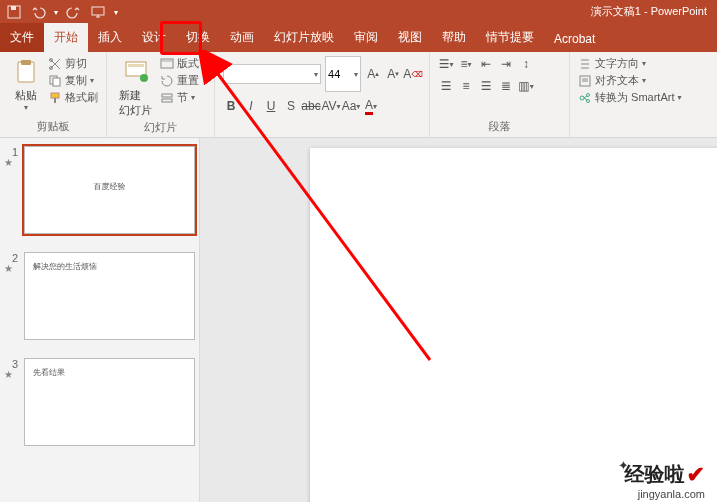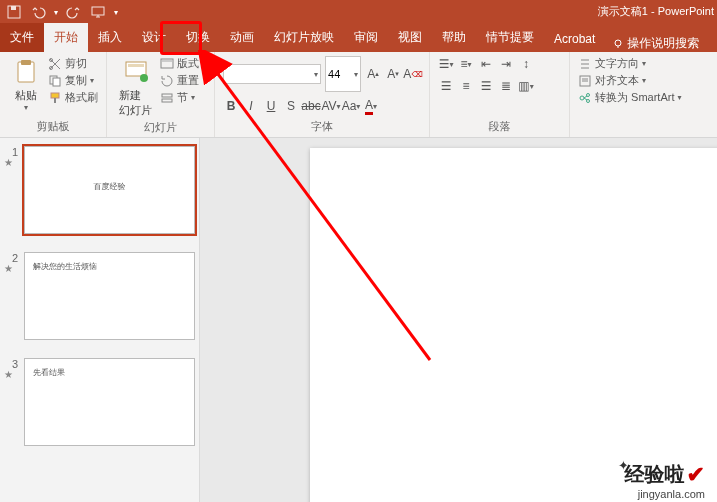--- a/index.html
+++ b/index.html
@@ -1,21 +1,21 @@
 <!DOCTYPE html>
 <html><head>
 <meta charset="utf-8">
 <style>
   * { box-sizing: border-box; margin: 0; padding: 0; font-family: "Microsoft YaHei", "Segoe UI", sans-serif; }
   body { width: 717px; height: 502px; background: #fff; position: relative; overflow: hidden; }
 
   .titlebar { height: 24px; background: #b7472a; display: flex; align-items: center; color: #fff; font-size: 11px; }
   .qat { display: flex; align-items: center; gap: 8px; padding-left: 6px; }
   .qat-icon { width: 16px; height: 16px; display: flex; align-items: center; justify-content: center; opacity: .85; }
-  .title { flex: 1; text-align: center; padding-right: 0; margin-left: auto; position: absolute; right: 3px; top: 4px; }
+  .title { flex: 1; text-align: center; padding-right: 0; margin-left: auto; position: absolute; right: 10px; top: 4px; }
 
   .tabs { height: 28px; background: #b7472a; display: flex; align-items: flex-end; font-size: 12px; }
   .tab { color: #fff; padding: 6px 10px 6px; cursor: pointer; }
   .tab.active { background: #f3f2f1; color: #b7472a; }
   .tab.file { background: #a7371a; }
   .tell-me { display: flex; align-items: center; gap: 4px; color: #fff; padding: 0 8px; font-size: 12px; }
   .bulb { width: 10px; height: 10px; }
 
   .ribbon { height: 86px; background: #f3f2f1; border-bottom: 1px solid #d6d6d6; display: flex; }
   .group { border-right: 1px solid #e1dfdd; padding: 4px 8px 2px; display: flex; flex-direction: column; justify-content: space-between; }
@@ -96,27 +96,20 @@
   <div class="tab">插入</div>
   <div class="tab">设计</div>
   <div class="tab">切换</div>
   <div class="tab">动画</div>
   <div class="tab">幻灯片放映</div>
   <div class="tab">审阅</div>
   <div class="tab">视图</div>
   <div class="tab">帮助</div>
   <div class="tab">情节提要</div>
   <div class="tab">Acrobat</div>
-  <div class="tell-me">
-    <svg class="bulb" viewBox="0 0 10 10">
-        <circle cx="5" cy="4" r="3" fill="none" stroke="#fff"></circle>
-        <path d="M4 8h2" stroke="#fff"></path>
-      </svg>
-    <span>操作说明搜索</span>
-  </div>
 </div>
 
 <div class="ribbon">
 
   <div class="group">
     <div class="group-body">
       <div class="big-btn">
         <svg class="icon-lg" viewBox="0 0 28 28">
             <rect x="6" y="4" width="16" height="20" rx="1" fill="#fff" stroke="#c19b5f"></rect>
             <rect x="9" y="2" width="10" height="5" rx="1" fill="#c19b5f"></rect>
@@ -215,21 +208,20 @@
         <span class="ico">S</span>
         <span class="ico" style="text-decoration:line-through">abc</span>
         <span class="ico">AV<span class="caret">▾</span></span>
         <span class="ico">Aa<span class="caret">▾</span></span>
         <span class="ico">
             <span style="border-bottom:3px solid #c00">A</span>
             <span class="caret">▾</span>
           </span>
       </div>
     </div>
-    <div class="group-label">字体</div>
   </div>
 
   <div class="group" style="flex:0 0 140px">
     <div style="display:flex;flex-direction:column;gap:6px">
       <div class="row">
         <span class="ico">☰<span class="caret">▾</span></span>
         <span class="ico">≡<span class="caret">▾</span></span>
         <span class="ico">⇤</span>
         <span class="ico">⇥</span>
         <span class="ico">↕</span>

